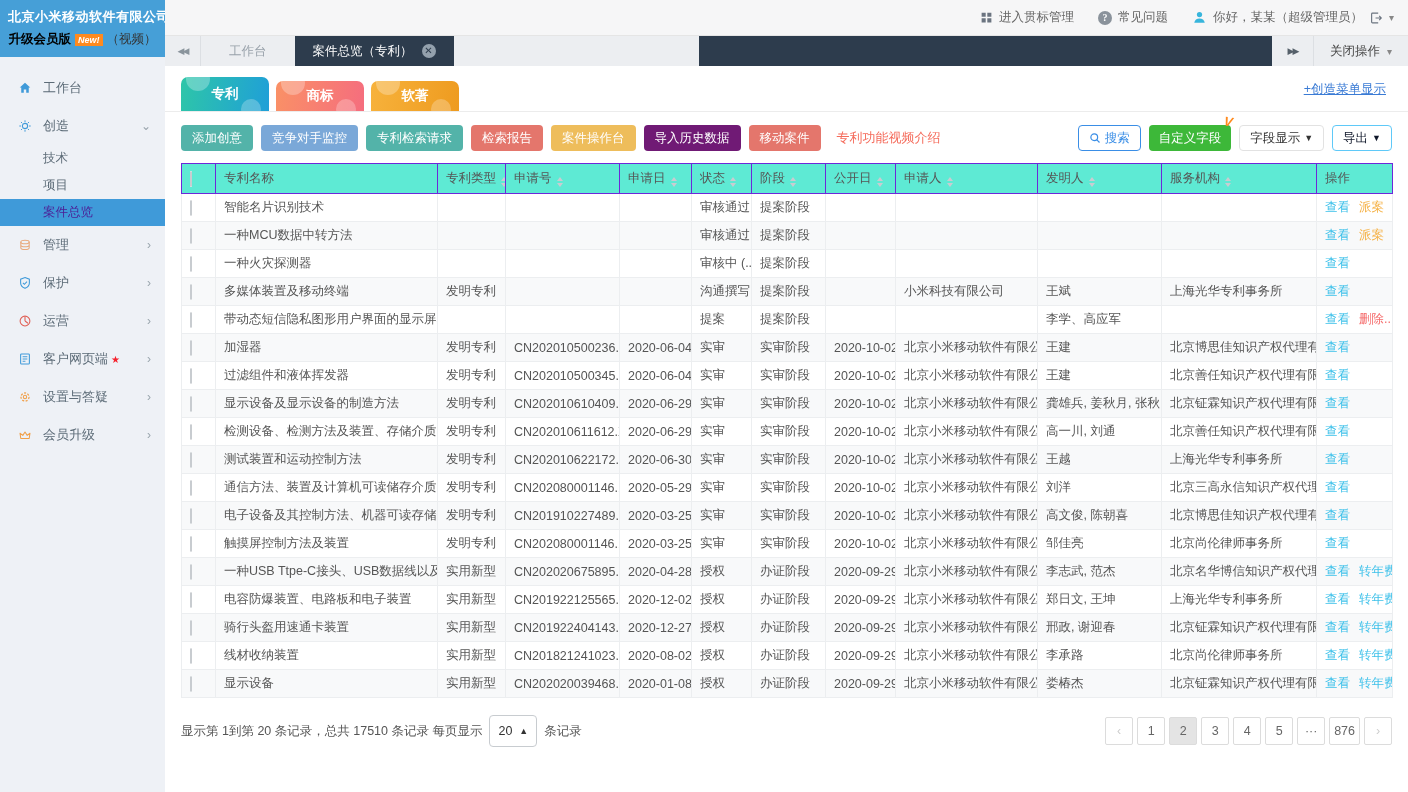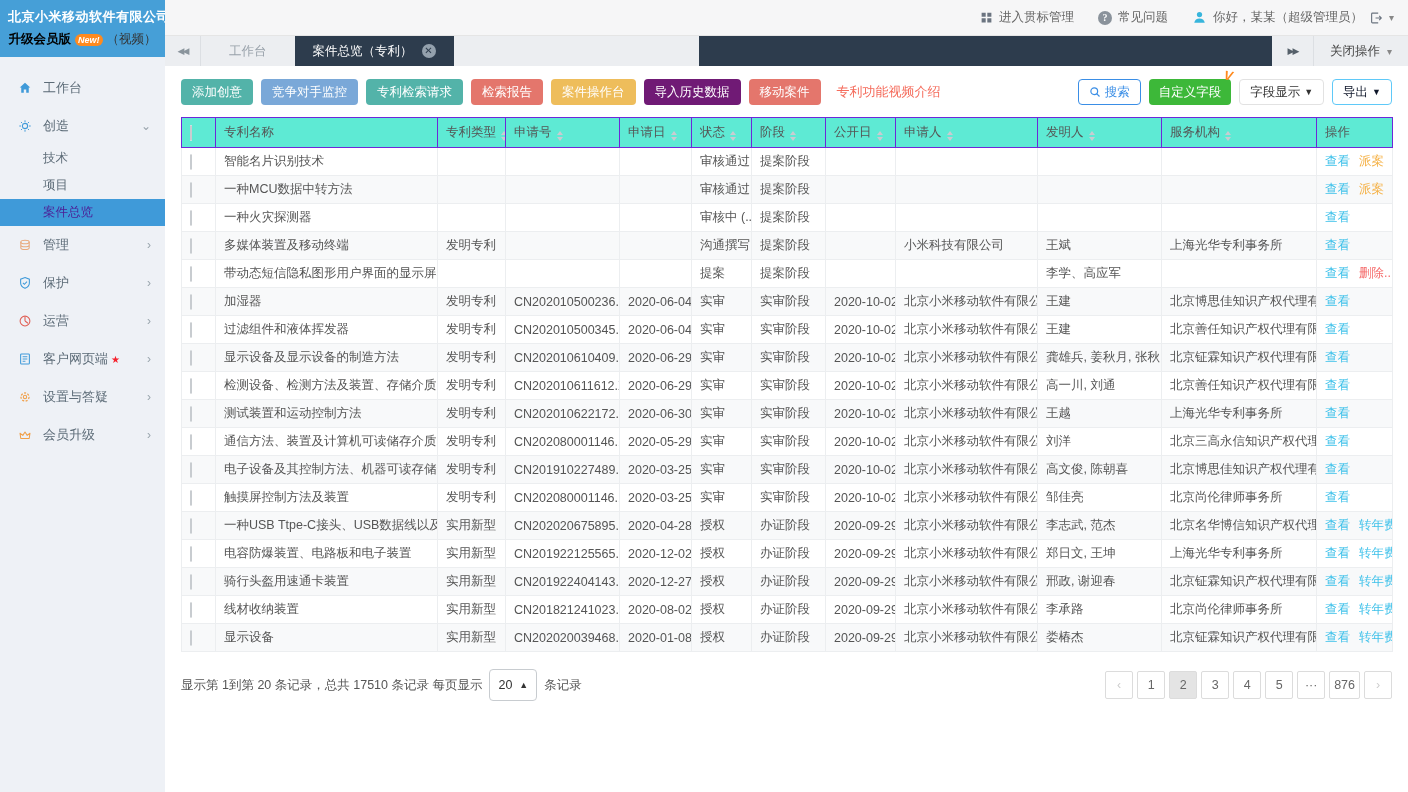--- a/index.html
+++ b/index.html
@@ -10,21 +10,21 @@
   }
   .app { display:flex; width:1408px; height:792px; }
 
   
   .sidebar { width:165px; background:#eef1f6; flex:none; display:flex; flex-direction:column; }
   .logo { background:#469fd7; padding:8px 8px 9px; text-align:center; }
   .logo-title { color:#fff; font-weight:bold; font-size:13px; letter-spacing:.5px; white-space:nowrap; }
   .logo-title .ver { font-size:9px; font-weight:normal; }
   .logo-sub { margin-top:5px; font-size:12.5px; display:flex; justify-content:center; align-items:center; gap:4px; white-space:nowrap;}
   .upgrade { color:#000000; font-weight:bold; }
-  .newbadge { background:#ff8a1e; color:#fff; font-size:9px; font-style:italic; border-radius:6px; padding:1px 3px; font-weight:bold;}
+  .newbadge { background:#ff8a1e; color:#fff; font-size:9px; font-style:italic; border-radius:0; padding:1px 3px; font-weight:bold;}
   .video { color:#333; }
   .menu { padding-top:12px; }
   .menu-item { height:38px; display:flex; align-items:center; padding:0 14px 0 16px; font-size:13px; color:#5c6b77; cursor:pointer; }
   .menu-item .mi-icon { width:18px; margin-right:9px; display:flex; justify-content:center; }
   .menu-item .chev { margin-left:auto; color:#9aa5ad; font-size:12px; }
   .star { color:#f5222d; font-size:10px; margin-left:3px; }
   .submenu-item { height:27px; line-height:27px; padding-left:43px; font-size:12.5px; color:#5c6b77; cursor:pointer; }
   .submenu-item.active { background:#3f9ad9; color:#4c1d95; }
 
   
@@ -239,20 +239,26 @@
       <div class="ts-filler"></div>
       <div class="ts-ff">▶▶</div>
       <div class="ts-closeops">
         <span>关闭操作</span>
         <span class="caret">▾</span>
       </div>
     </div>
 
     <div class="content">
 
+      <div class="cat-row">
+        <div class="cat-tab patent">专利</div>
+        <div class="cat-tab trademark">商标</div>
+        <div class="cat-tab software">软著</div>
+        <span class="create-link">+创造菜单显示</span>
+      </div>
 
       <div class="btn-row">
         <span id="action-buttons" style="display:flex;gap:8px;">
             <button class="act-btn" style="background: rgb(83, 179, 169);">添加创意</button>
             <button class="act-btn" style="background: rgb(122, 168, 216);">竞争对手监控</button>
             <button class="act-btn" style="background: rgb(83, 179, 169);">专利检索请求</button>
             <button class="act-btn" style="background: rgb(228, 118, 108);">检索报告</button>
             <button class="act-btn" style="background: rgb(238, 189, 91);">案件操作台</button>
             <button class="act-btn" style="background: #701a75;">导入历史数据</button>
             <button class="act-btn" style="background: rgb(228, 118, 108);">移动案件</button>

